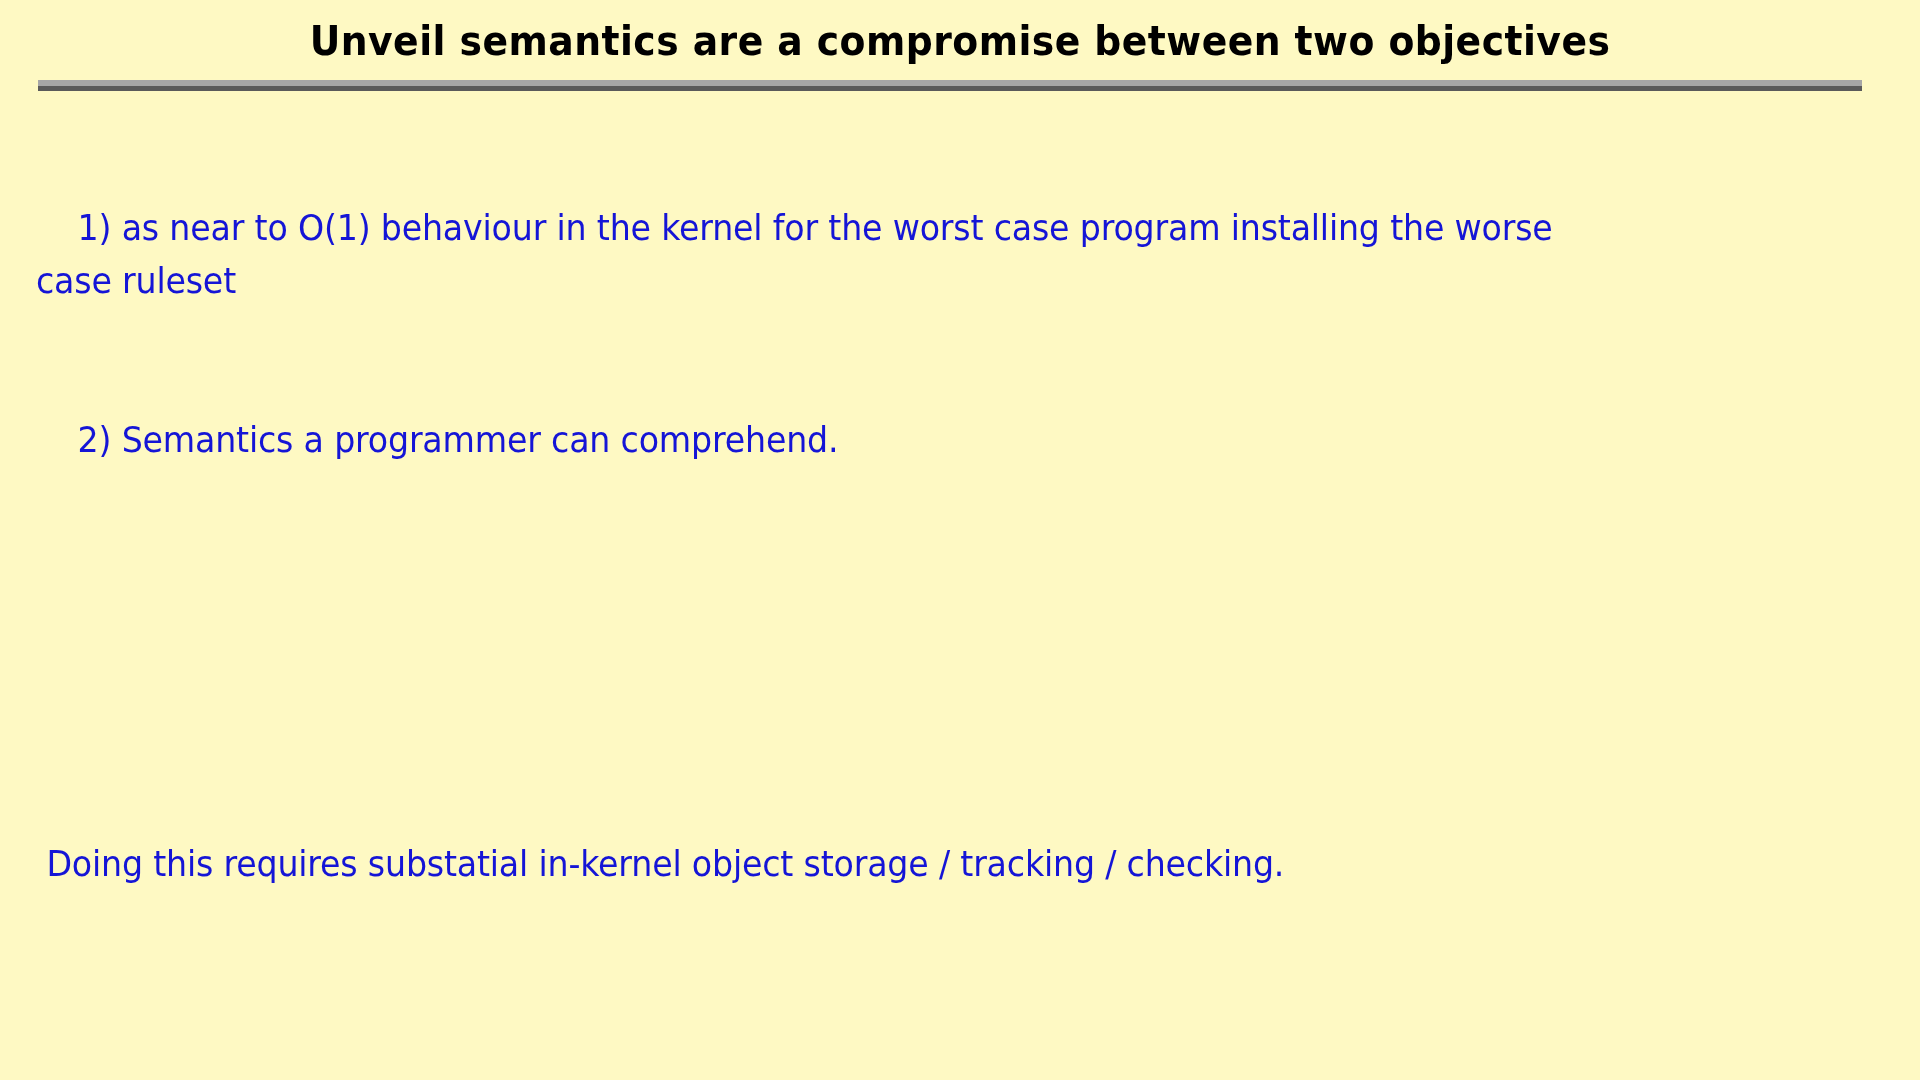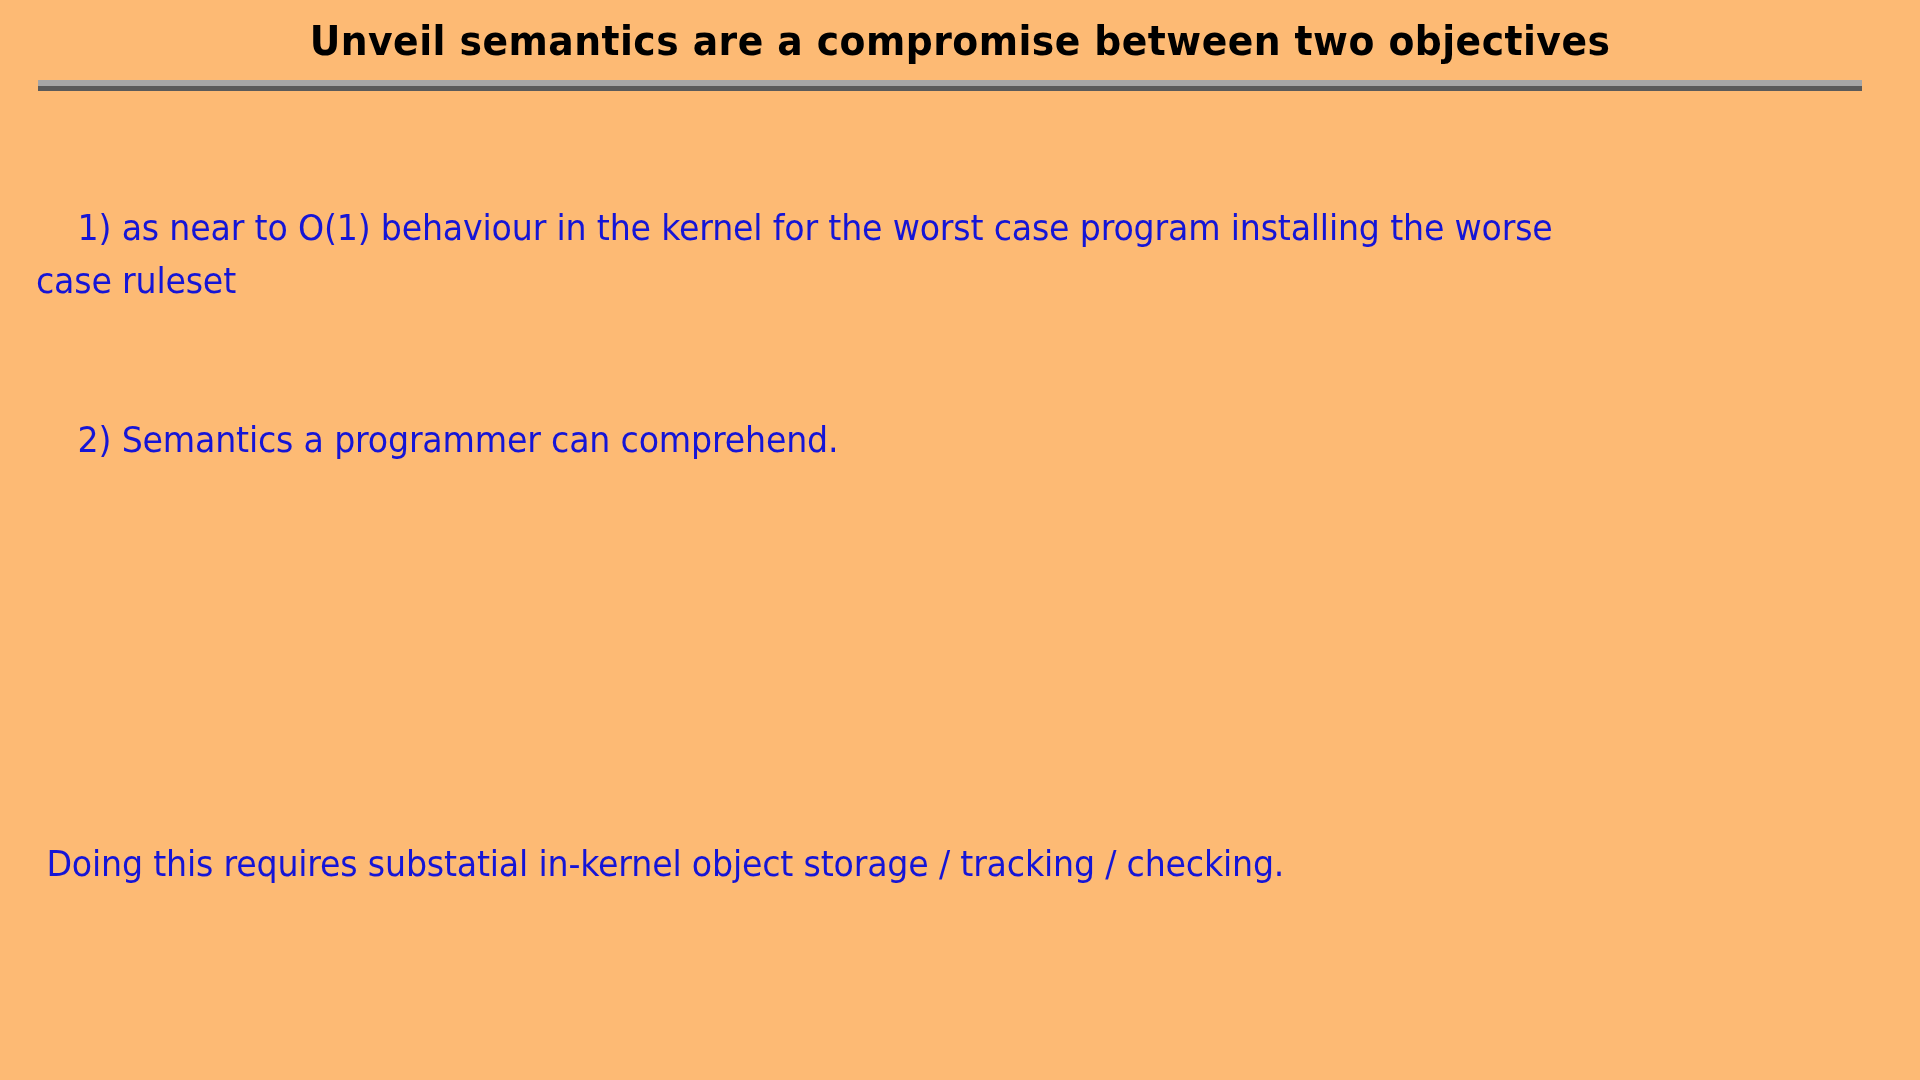--- a/index.html
+++ b/index.html
@@ -84,21 +84,21 @@
     white-space: pre-wrap;
   }
   .body-text .gap {
     display: block;
     height: 53px;
   }
 </style>
 </head>
 <body>
 
-<div class="slide" style="background: #fdba74;">
+<div class="slide" style="background: #fef9c3;">
 
   <div class="slide-title" style="color: rgb(0, 0, 0);">Unveil semantics are a compromise between two objectives</div>
 
   <div class="title-rule">
     <div class="rule-light" style="background: rgb(166, 166, 166);"></div>
     <div class="rule-dark" style="background: rgb(90, 90, 90);"></div>
   </div>
 
   <div class="body-text" style="color: rgb(21, 21, 214);">
     <span class="blk">    1) as near to O(1) behaviour in the kernel for the worst case program installing the worse

